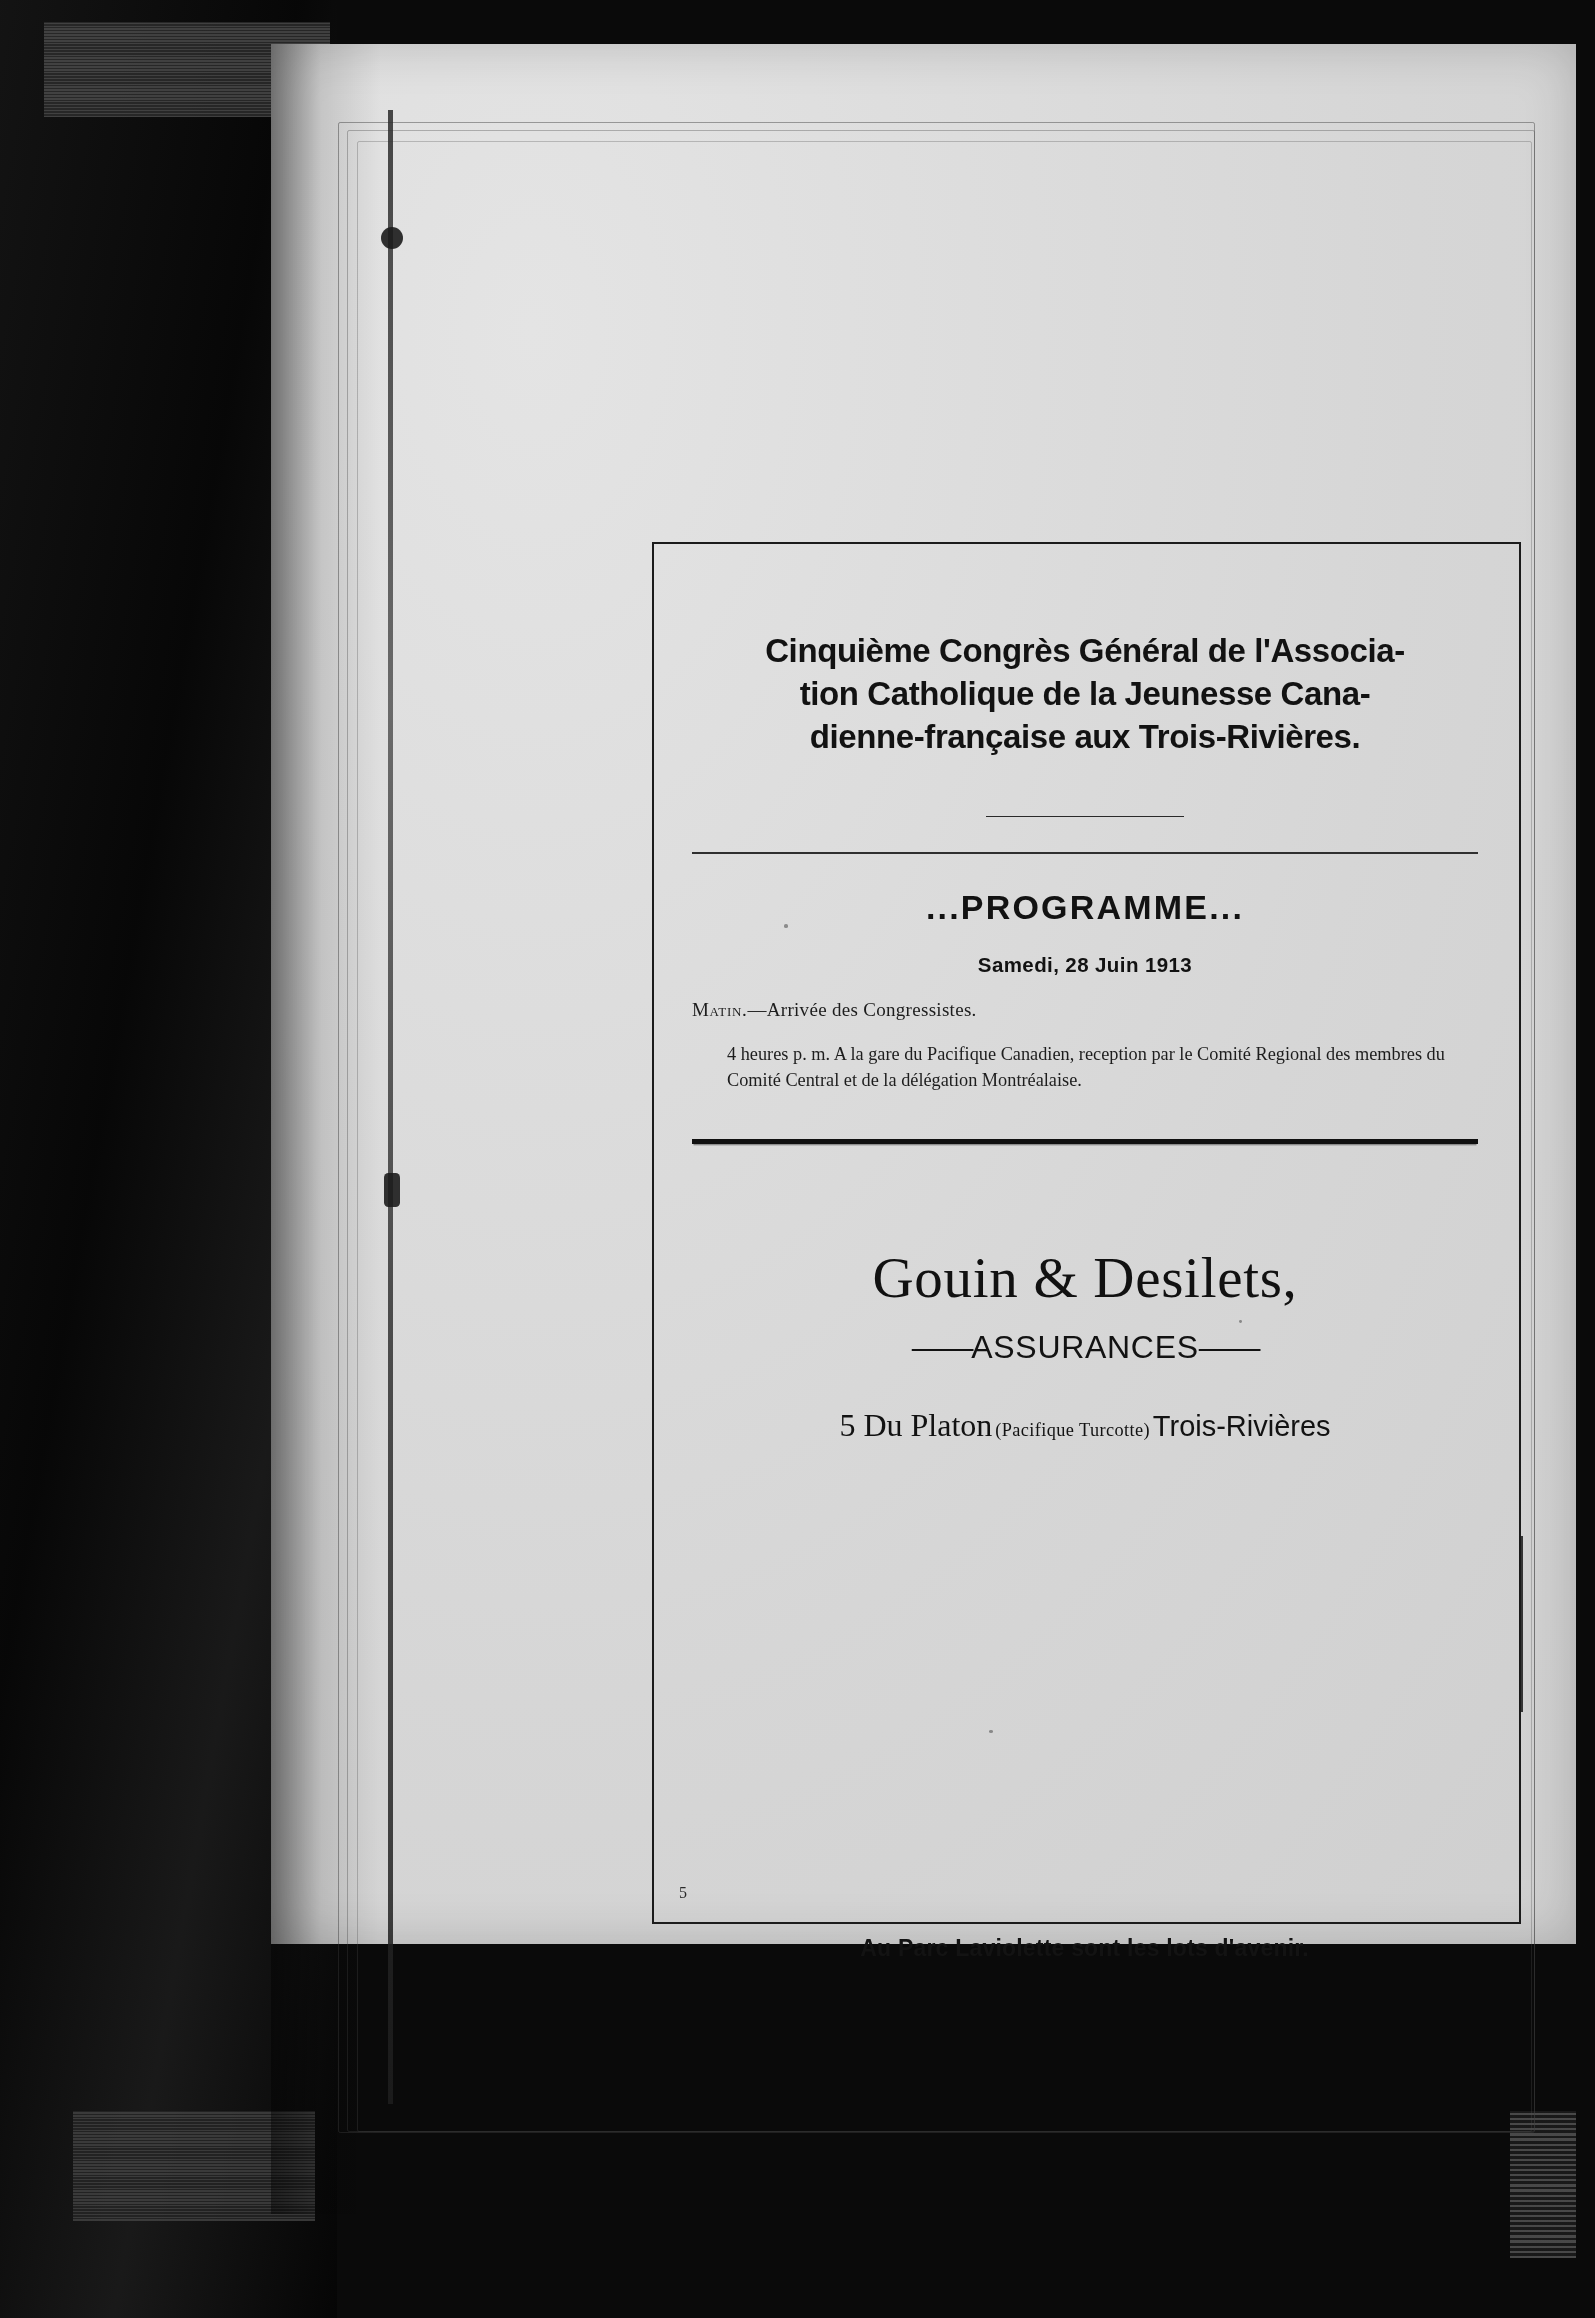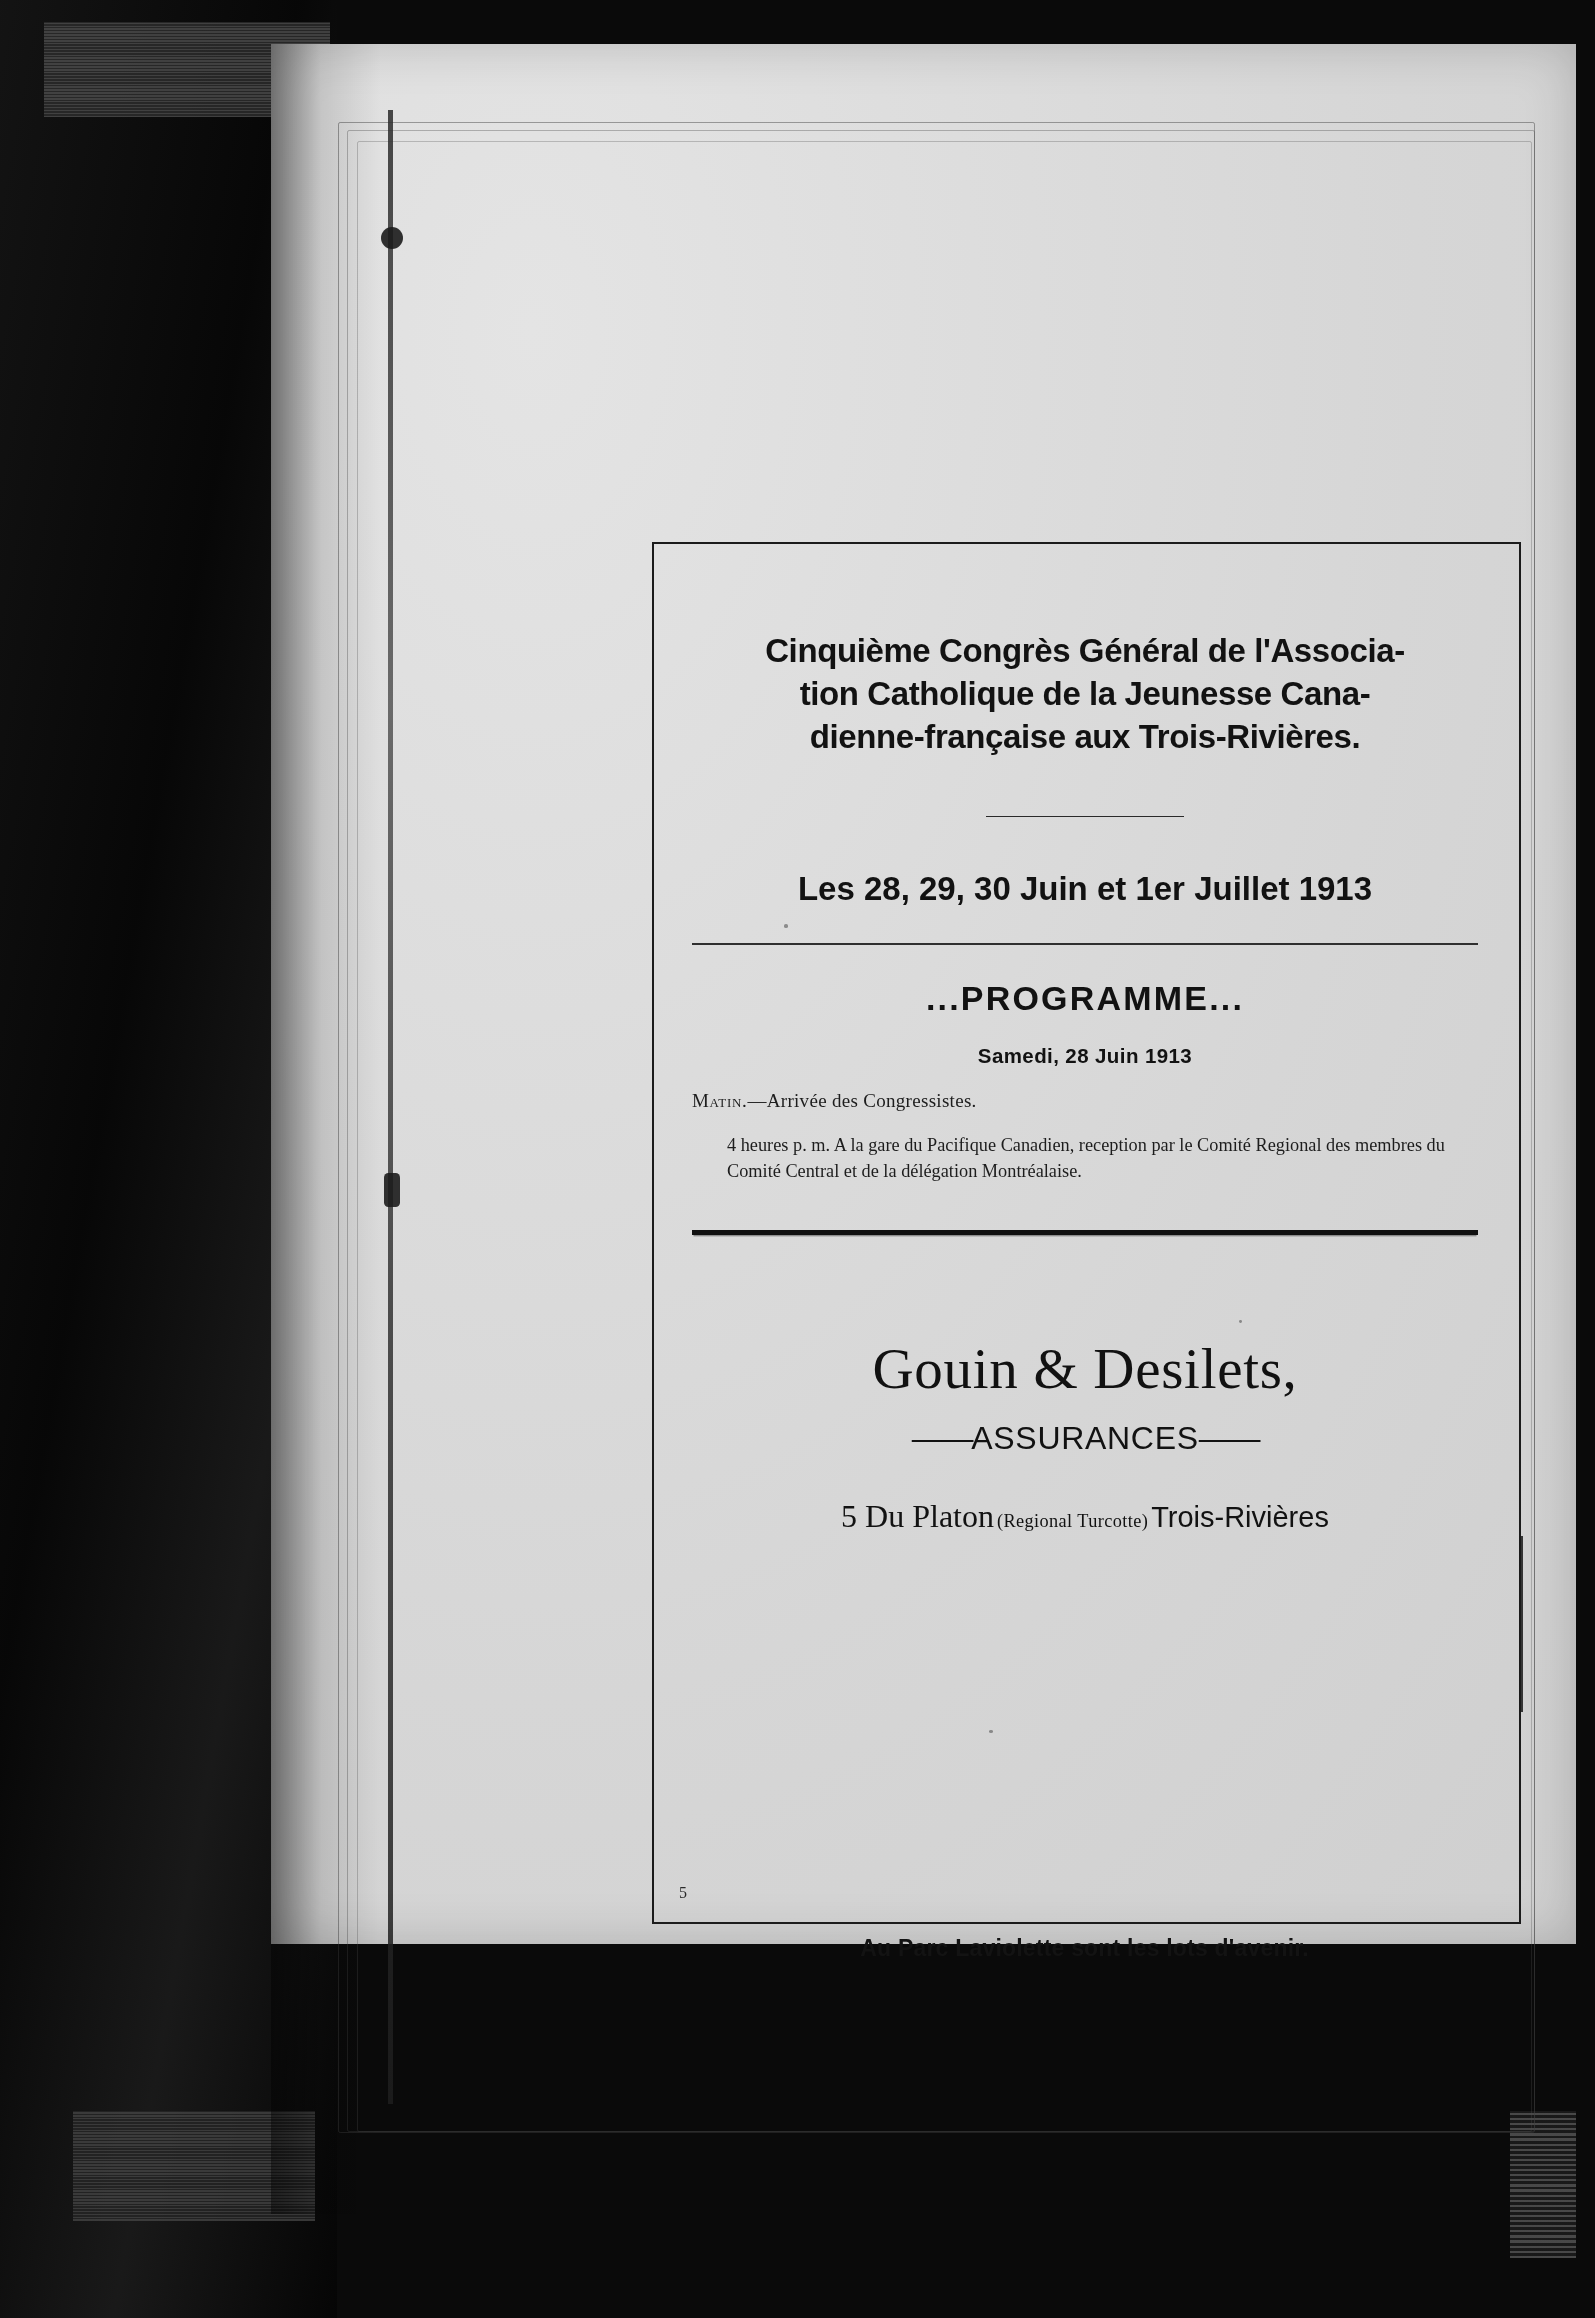--- a/index.html
+++ b/index.html
@@ -317,21 +317,20 @@
   <div class="content">
 
     <div class="headline">
       <div>Cinquième Congrès Général de l'Associa-</div>
       <div>tion Catholique de la Jeunesse Cana-</div>
       <div>dienne-française aux Trois-Rivières.</div>
     </div>
 
     <div class="rule-short"></div>
 
-    <div class="dates">Les 28, 29, 30 Juin et 1er Juillet 1913</div>
 
     <div class="rule-wide"></div>
 
     <div class="programme">...PROGRAMME...</div>
 
     <div class="subday">Samedi, 28 Juin 1913</div>
 
     <div class="serif-block">
       <div class="matin-line">
         <span class="matin-label">Matin.</span><span>—</span><span>Arrivée des Congressistes.</span>
@@ -343,21 +342,21 @@
 
     <div class="brand">Gouin &amp; Desilets,</div>
 
     <div class="assurances">
       <span class="dash">——</span><span>ASSURANCES</span><span class="dash">——</span>
     </div>
 
 
     <div class="addr">
       <span class="num">5 Du Platon</span>
-      <span class="small">(Regional Turcotte)</span>
+      <span class="small">(Pacifique Turcotte)</span>
       <span class="city">Trois-Rivières</span>
     </div>
 
   </div>
 
   <div class="folio">5</div>
 
   <div class="footer-line">Au Parc Laviolette sont les lots d'avenir.</div>
 
   <div class="speck" style="left:513px; top:880px; width:3.7px; height:3.7px;"></div>

